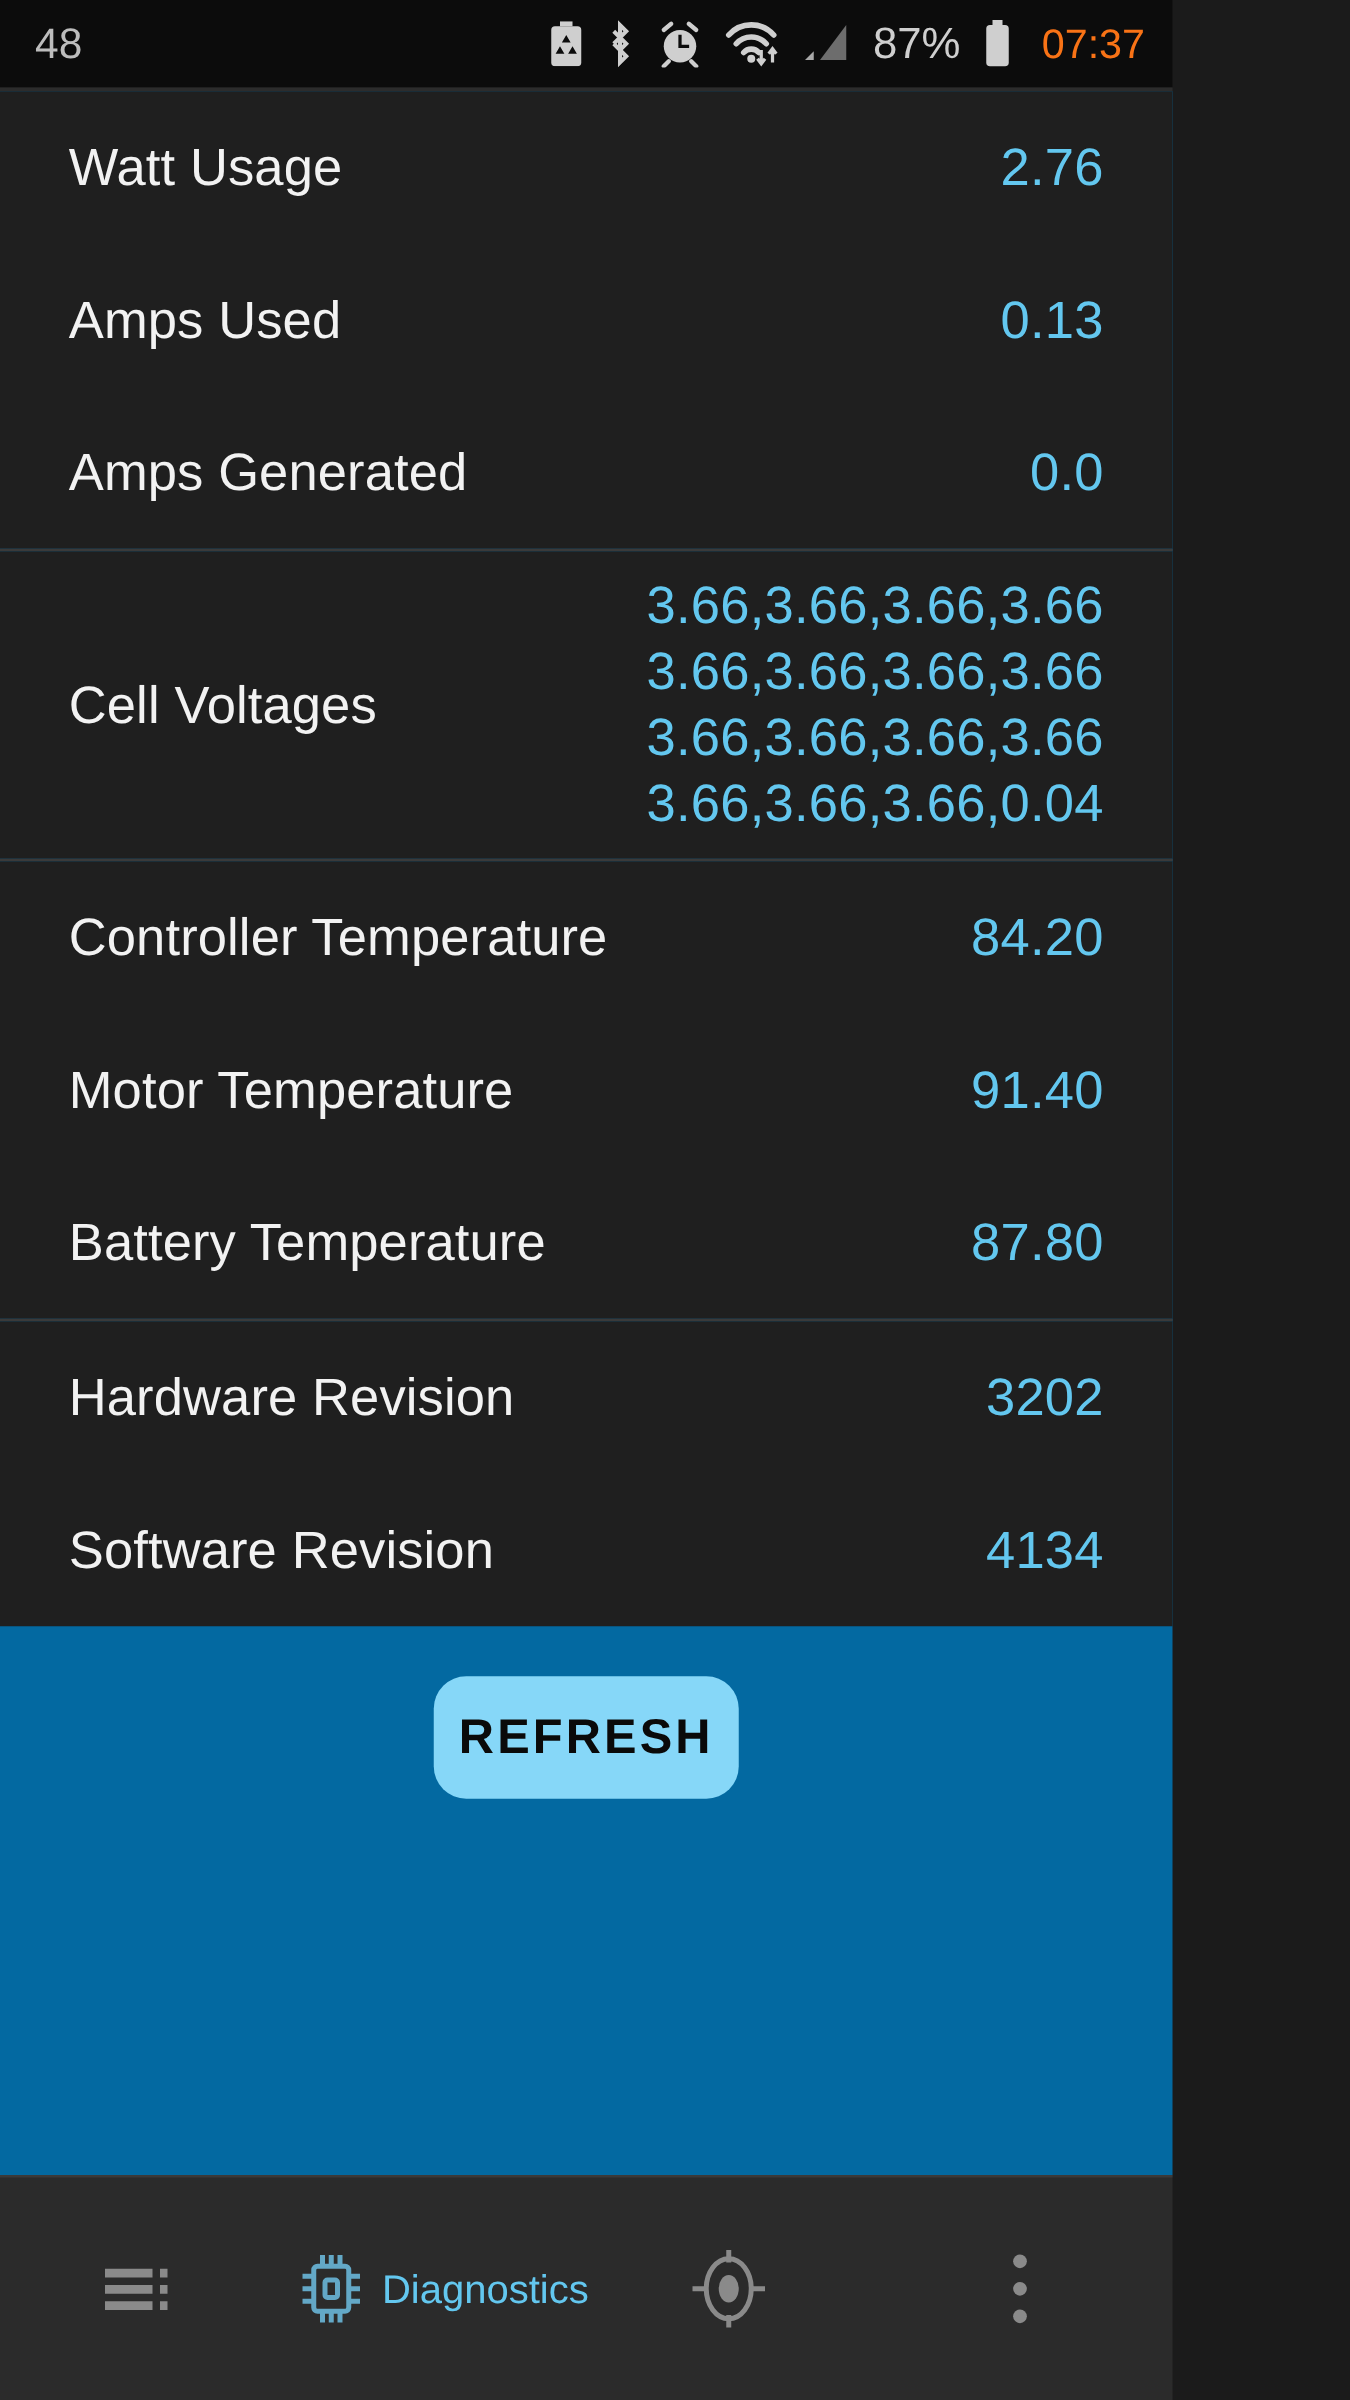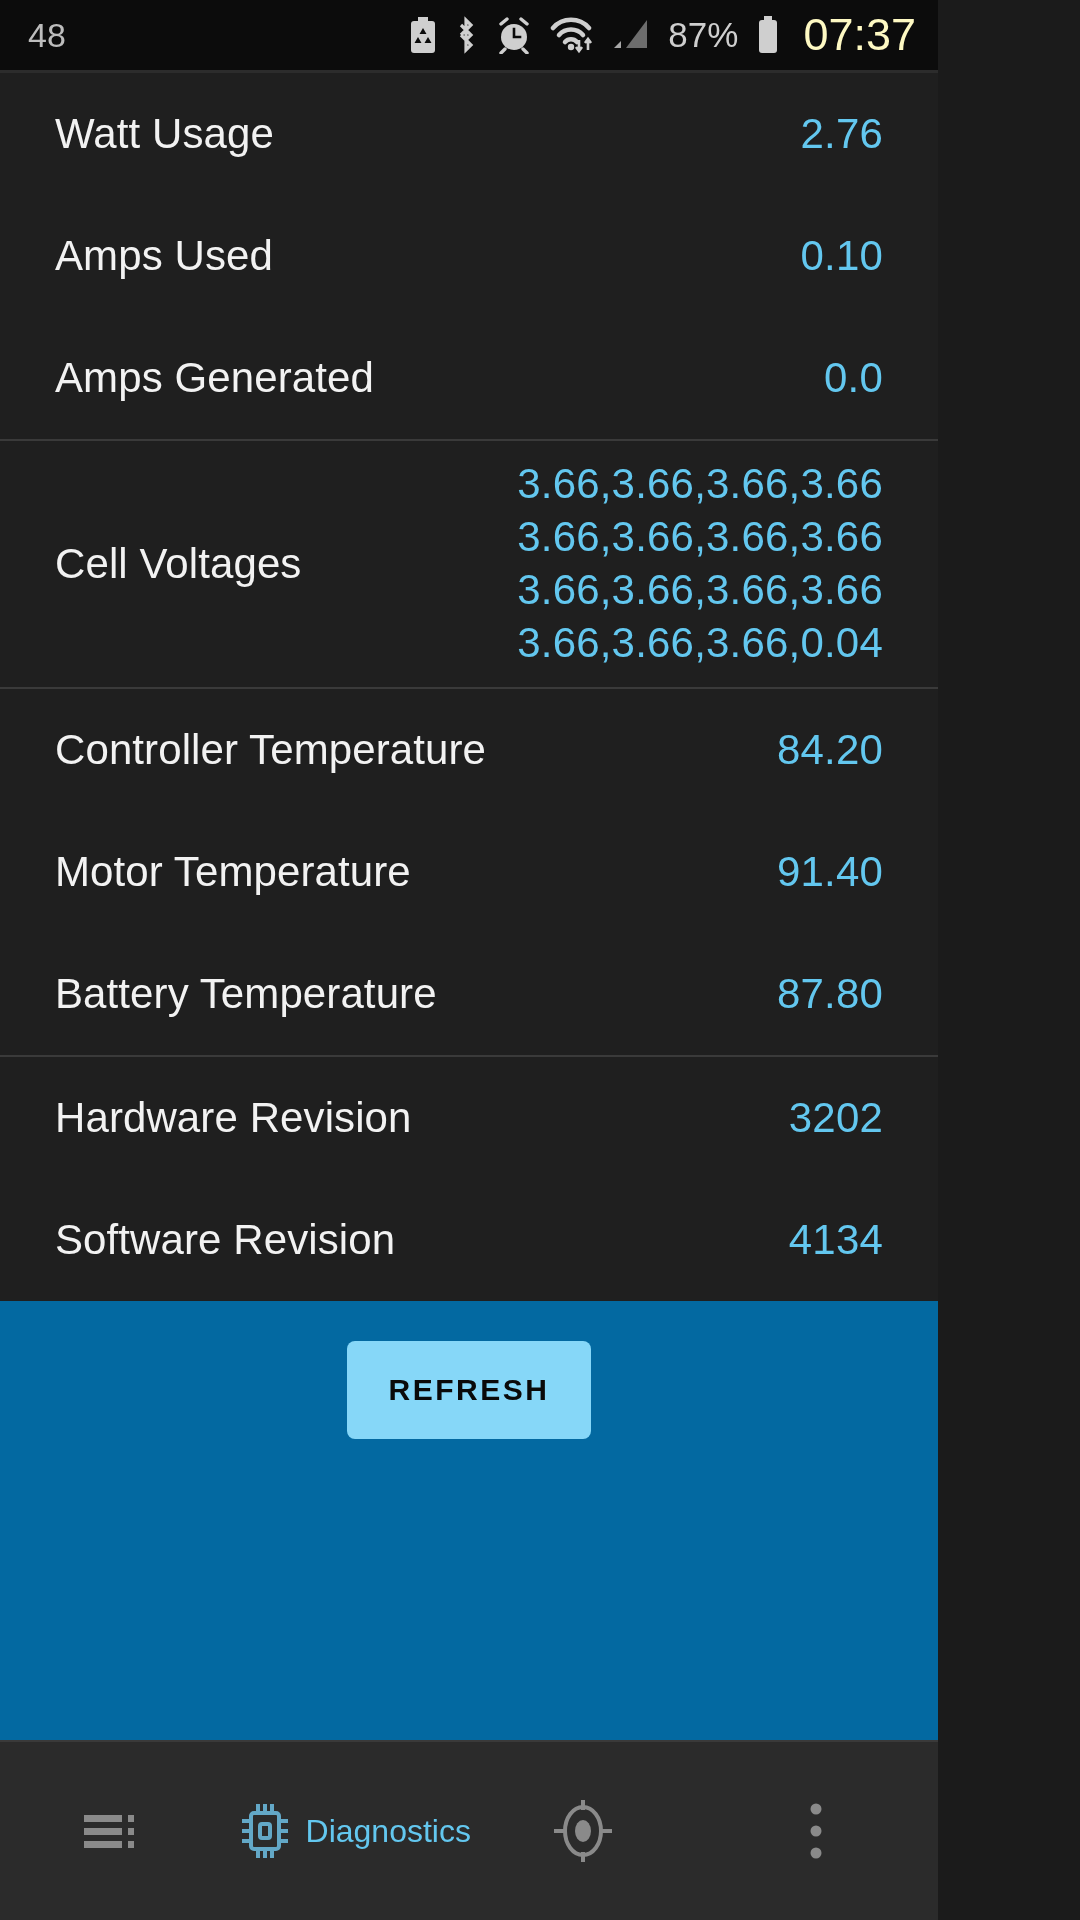--- a/index.html
+++ b/index.html
@@ -16,21 +16,21 @@
     height:70px; flex:0 0 70px;
     background:#0c0c0c;
     display:flex; align-items:center;
     padding:0 22px 0 28px;
     color:#c9c9c9;
   }
   .sb-left { font-size:34px; color:#bdbdbd; letter-spacing:0px; }
   .sb-right { margin-left:auto; display:flex; align-items:center; gap:18px; }
   .sb-icon { display:flex; align-items:center; justify-content:center; }
   .sb-pct { font-size:35px; color:#cfcfcf; }
-  .sb-time { font-size:45px; color:#fef9c3; margin-left:5px; }
+  .sb-time { font-size:33px; color:#f97316; margin-left:5px; }
   .statusbar-divider { height:3px; flex:0 0 3px; background:#2c2c2c; }
 
   
   .content { flex:1 1 auto; background:#0369a1; display:flex; flex-direction:column; }
 
   .group { background:#1f1f1f; }
   .divider { height:2px; background:#3a3a3a; width:100%; }
 
   .row {
     display:flex; align-items:center;
@@ -63,23 +63,23 @@
     display:flex; justify-content:center; align-items:flex-start;
     padding-top:40px; padding-bottom:20px;
     flex:1 1 auto;
   }
   .refresh-btn {
     background:#86d7f8;
     color:#0a0a0a;
     border:none;
     width:244px;
     height:98px;
-    border-radius:8px;
+    border-radius:26px;
     font-family:"Liberation Sans", sans-serif;
-    font-size:30px;
+    font-size:39px;
     font-weight:700;
     letter-spacing:2.5px;
     line-height:1.25;
     padding:0 4px;
     cursor:pointer;
     overflow:hidden;
     display:flex;
     align-items:center;
     justify-content:center;
     text-align:center;
@@ -171,21 +171,21 @@
 
   <div class="content">
 
     <div class="group">
       <div class="row">
         <span class="label">Watt Usage</span>
         <span class="value">2.76</span>
       </div>
       <div class="row">
         <span class="label">Amps Used</span>
-        <span class="value">0.10</span>
+        <span class="value">0.13</span>
       </div>
       <div class="row">
         <span class="label">Amps Generated</span>
         <span class="value">0.0</span>
       </div>
     </div>
 
     <div class="divider"></div>
 
     <div class="group">

